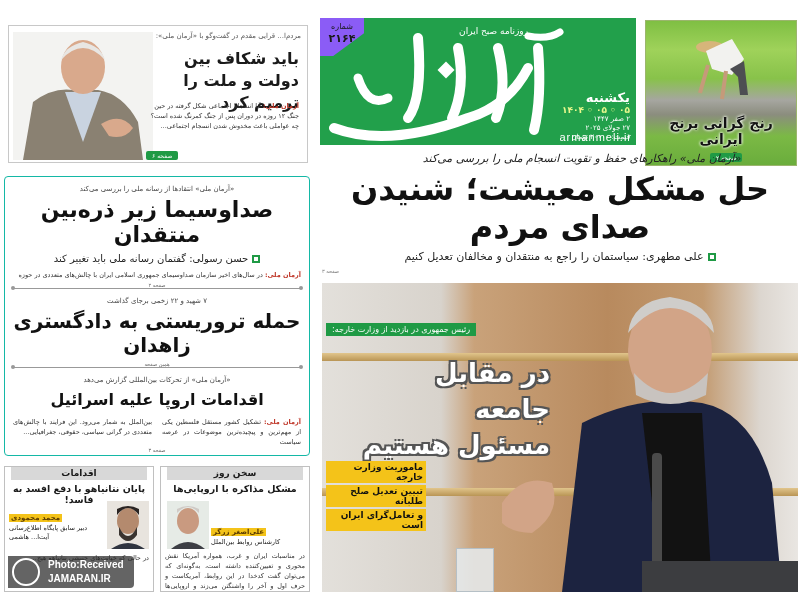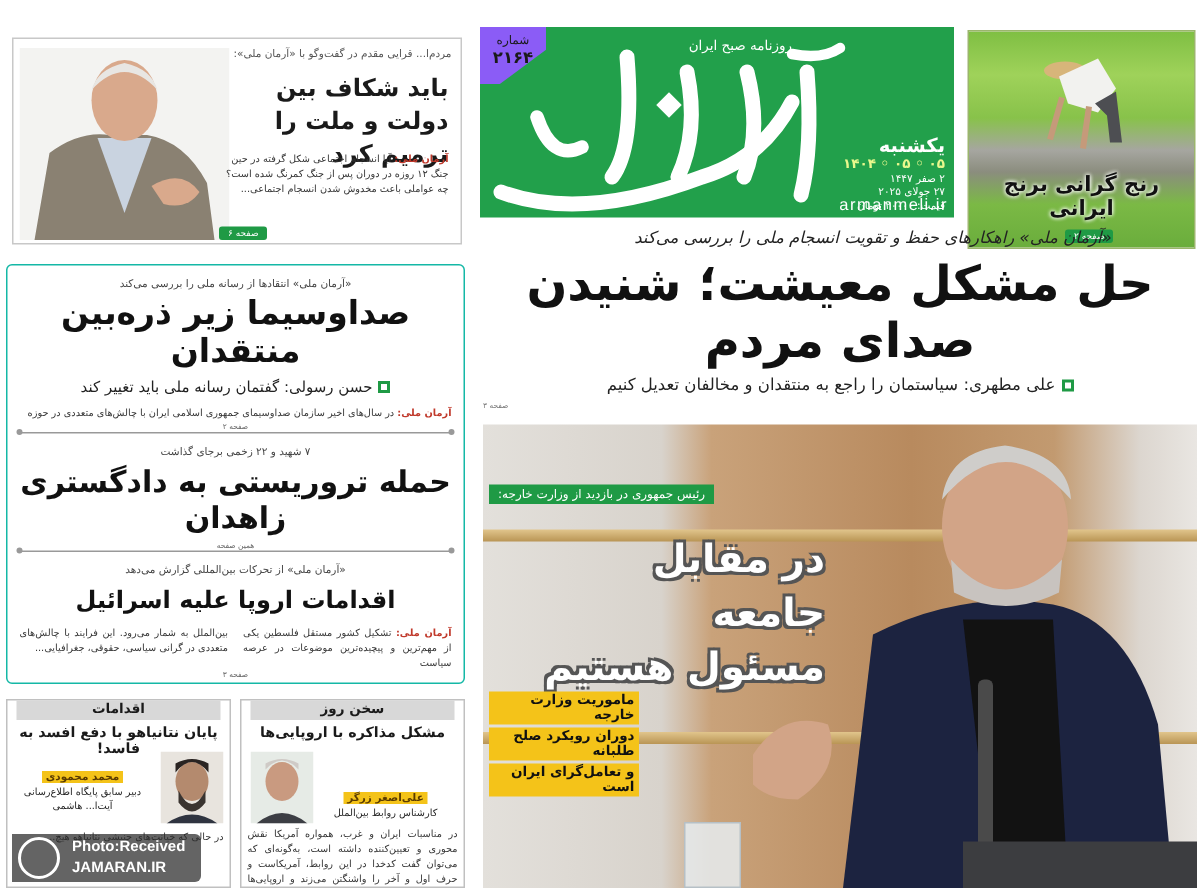--- a/index.html
+++ b/index.html
@@ -74,21 +74,21 @@
   .pg { font-size: 5px; color: #666; direction: rtl; text-align: center; }
   .hr { height: 1px; background: #999; margin: 0 8px; position: relative; }
   .hr::before, .hr::after { content: ""; position: absolute; top: -2px; width: 4px; height: 4px; border-radius: 50%; background: #999; }
   .hr::before { left: -2px; } .hr::after { right: -2px; }
 
   
   .opbox { top: 466px; width: 150px; height: 126px; border: 1px solid #c0c0c0; }
   .opbox .cat { height: 13px; background: #d8d8d8; font-size: 9px; font-weight: bold; text-align: center; direction: rtl; line-height: 13px; margin: 0 6px; }
   .opbox .title { font-size: 9.5px; font-weight: bold; text-align: center; direction: rtl; margin-top: 3px; }
   .opbox .avatar { position: absolute; width: 42px; height: 48px; }
-  .opbox .author { position: absolute; direction: rtl; text-align: center; }
+  .opbox .author { position: absolute; direction: rtl; text-align: left; }
   .opbox .author .name { display: inline-block; background: #f4c319; font-size: 7px; font-weight: bold; padding: 0 2px; color: #5a3b00; }
   .opbox .author .role { font-size: 6.5px; line-height: 9px; color: #222; }
   .opbox .text { position: absolute; left: 4px; right: 4px; font-size: 6.5px; line-height: 10px; color: #333; direction: rtl; text-align: justify; }
 
   #watermark { left: 8px; top: 556px; width: 126px; height: 32px; background: rgba(40,40,40,0.72); color: #fff; border-radius: 0 4px 4px 0; }
   #watermark .logo { position: absolute; left: 4px; top: 2px; width: 28px; height: 28px; border-radius: 50%; border: 2px solid #fff; }
   #watermark .l1 { position: absolute; left: 40px; top: 3px; font-size: 10px; font-family: "Liberation Sans", sans-serif; font-weight: bold; }
   #watermark .l2 { position: absolute; left: 40px; top: 17px; font-size: 10px; font-family: "Liberation Sans", sans-serif; font-weight: bold; }
 </style>
 </head>
@@ -174,21 +174,21 @@
     <path d="M0 220 Q20 190 50 200 Q60 230 30 250 Q10 250 0 240Z" fill="#d2a487"></path>
   </svg>
   <div class="glass"></div>
   <div class="kicker">رئیس جمهوری در بازدید از وزارت خارجه:</div>
   <div class="title">
     <div>در مقابل جامعه</div>
     <div>مسئول هستیم</div>
   </div>
   <div class="quote">
     <span>ماموریت وزارت خارجه</span><br>
-    <span>دوران رویکرد صلح طلبانه</span><br>
+    <span>تبیین تعدیل صلح طلبانه</span><br>
     <span>و تعامل‌گرای ایران است</span>
   </div>
 </div>
 
 <div id="left-col" class="abs">
   <div style="padding-top:8px;">
     <div class="story-kicker">«آرمان ملی» انتقادها از رسانه ملی را بررسی می‌کند</div>
     <div class="story-head" style="font-size:22px;margin-top:4px;">صداوسیما زیر ذره‌بین منتقدان</div>
     <div class="story-sub" style="margin-top:6px;">
       <span class="green-bullet"></span><span>حسن رسولی: گفتمان رسانه ملی باید تغییر کند</span>

